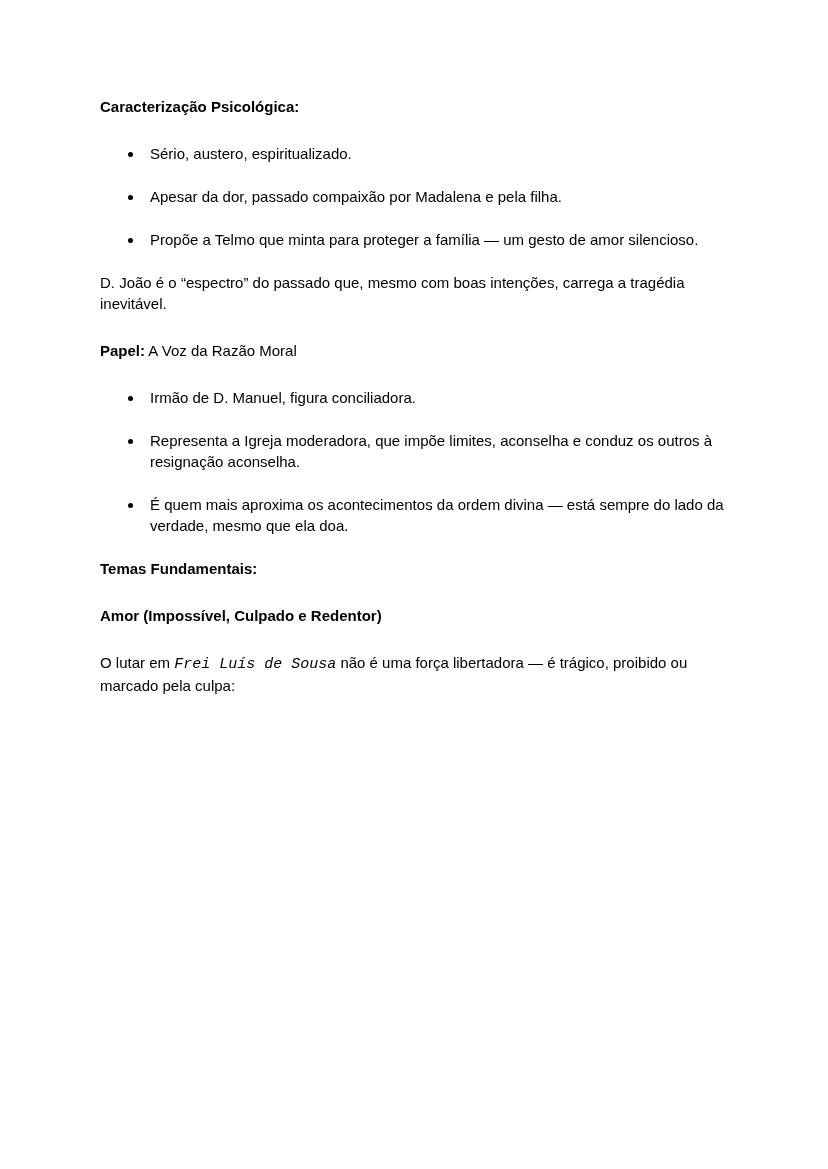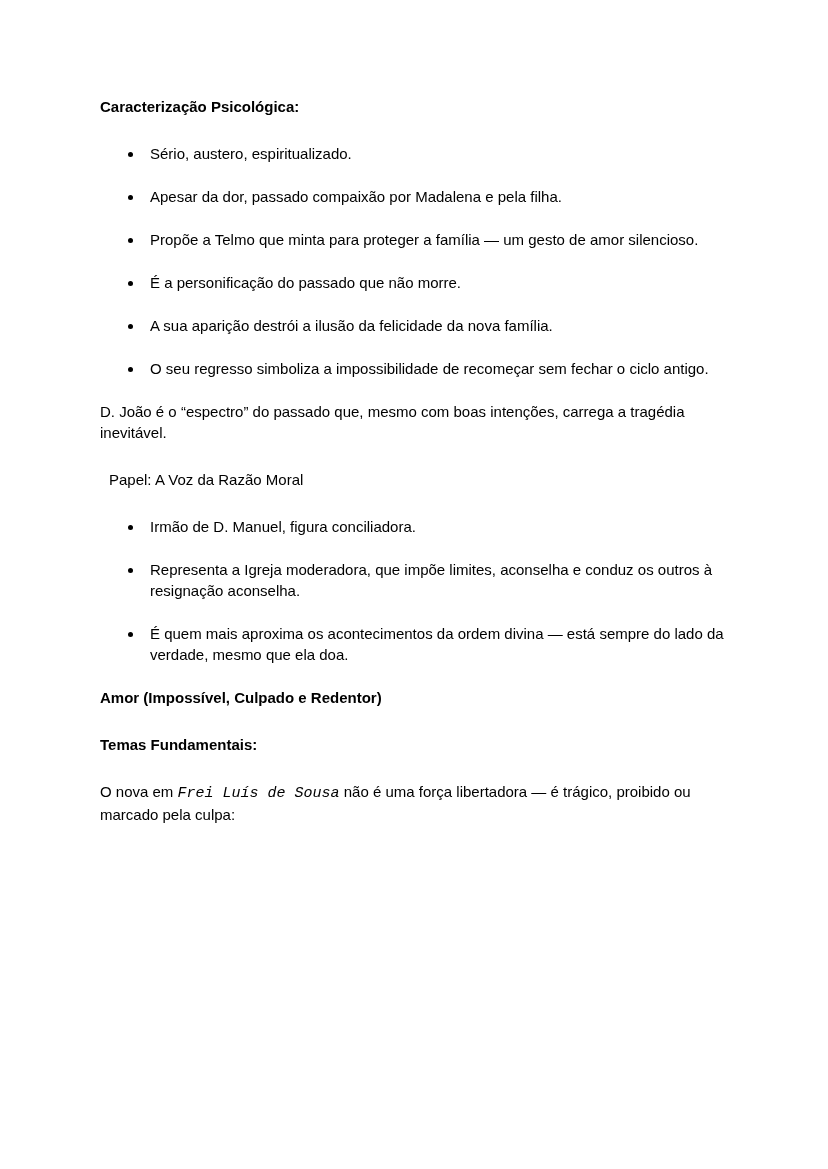--- a/index.html
+++ b/index.html
@@ -27,54 +27,49 @@
   }
   .bullet-list {
     margin: 0 0 16px 0;
     padding: 0 0 0 44px;
     list-style: disc;
   }
   .bullet-list li {
     margin: 8px 0 22px 0;
     padding-left: 6px;
   }
-  .bold-inline { font-weight: 400; margin-left: 9px; }
+  .bold-inline { font-weight: 700; }
   .italic-inline { font-style: italic; font-family: Liberation Mono, monospace; }
 </style>
 </head>
 <body>
 
 <div class="page">
 
   <h2 class="doc-heading">Caracterização Psicológica:</h2>
 
   <ul class="bullet-list">
     <li>Sério, austero, espiritualizado.</li>
     <li>Apesar da dor, passado compaixão por Madalena e pela filha.</li>
     <li>Propõe a Telmo que minta para proteger a família — um gesto de amor silencioso.</li>
   </ul>
 
 
-  <ul class="bullet-list">
-    <li>É a personificação do passado que não morre.</li>
-    <li>A sua aparição destrói a ilusão da felicidade da nova família.</li>
-    <li>O seu regresso simboliza a impossibilidade de recomeçar sem fechar o ciclo antigo.</li>
-  </ul>
 
   <p class="doc-paragraph">D. João é o “espectro” do passado que, mesmo com boas intenções, carrega a tragédia inevitável.</p>
 
 
   <p class="doc-paragraph"><span class="bold-inline">Papel:</span><span> A Voz da Razão Moral</span></p>
 
   <ul class="bullet-list">
     <li>Irmão de D. Manuel, figura conciliadora.</li>
     <li>Representa a Igreja moderadora, que impõe limites, aconselha e conduz os outros à resignação aconselha.</li>
     <li>É quem mais aproxima os acontecimentos da ordem divina — está sempre do lado da verdade, mesmo que ela doa.</li>
   </ul>
 
+  <h2 class="doc-heading">Temas Fundamentais:</h2>
+
   <h2 class="doc-heading">Amor (Impossível, Culpado e Redentor)</h2>
 
-  <h2 class="doc-heading">Temas Fundamentais:</h2>
-
-  <p class="doc-paragraph"><span>O nova em </span><span class="italic-inline">Frei Luís de Sousa</span><span> não é uma força libertadora — é trágico, proibido ou marcado pela culpa:</span></p>
+  <p class="doc-paragraph"><span>O lutar em </span><span class="italic-inline">Frei Luís de Sousa</span><span> não é uma força libertadora — é trágico, proibido ou marcado pela culpa:</span></p>
 
 
 </div>
 
 </body></html>

